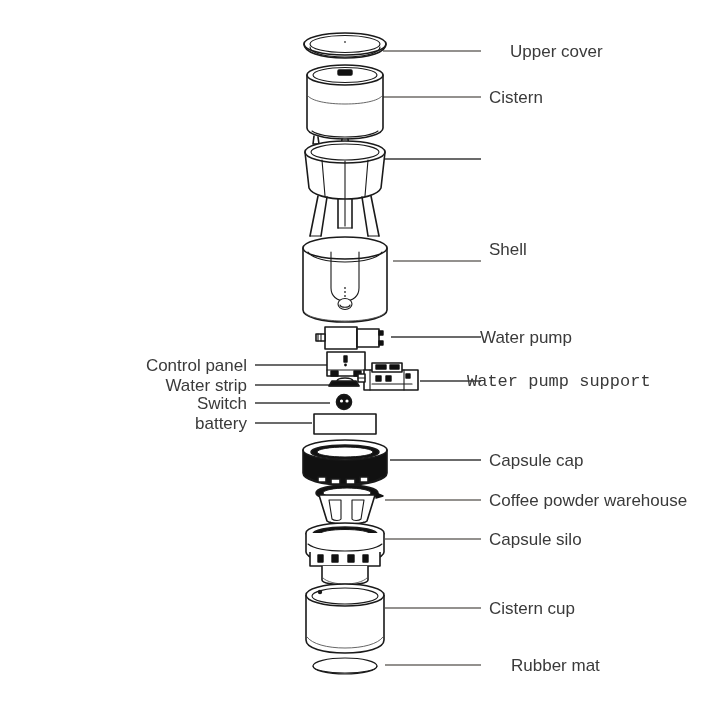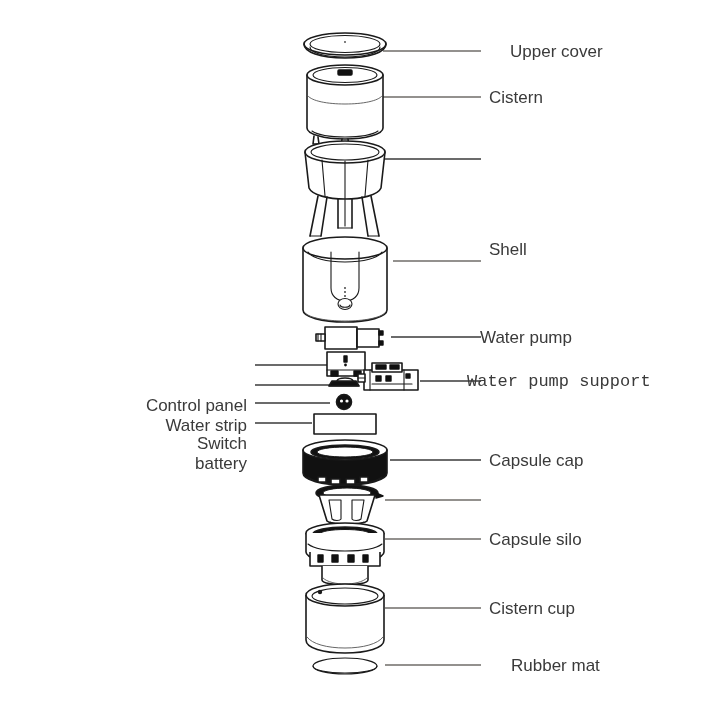--- a/index.html
+++ b/index.html
@@ -32,21 +32,20 @@
     color: #3a3a3a;
     white-space: nowrap;
     line-height: 1;
   }
   .label.right-side {
     text-align: left;
   }
   .label.left-side {
     text-align: right;
     transform: translateX(-100%);
-    margin-top: 40px;
   }
 </style>
 </head>
 <body>
 
 <div id="stage">
 
   <svg id="diagram-svg" viewBox="0 0 720 720">
     <defs>
       <style>
@@ -272,20 +271,21 @@
 
 
   <div class="label right-side" style="left:489px; top:249px; transform:translateY(-50%);">Shell</div>
 
   <div class="label right-side" style="left:480px; top:337px; transform:translateY(-50%);">Water pump</div>
 
   <div class="label right-side" style="left:467px; top:381px; transform:translateY(-50%);font-family:Liberation Mono, monospace;">Water pump support</div>
 
   <div class="label right-side" style="left:489px; top:460px; transform:translateY(-50%);">Capsule cap</div>
 
+  <div class="label right-side" style="left:489px; top:500px; transform:translateY(-50%);">Coffee powder warehouse</div>
 
   <div class="label right-side" style="left:489px; top:539px; transform:translateY(-50%);">Capsule silo</div>
 
   <div class="label right-side" style="left:489px; top:608px; transform:translateY(-50%);">Cistern cup</div>
 
   <div class="label right-side" style="left:489px; top:665px; transform:translateY(-50%);margin-left:22px;">Rubber mat</div>
 
   <div class="label left-side" style="left:247px; top:365px; transform:translate(-100%,-50%);">Control panel</div>
 
   <div class="label left-side" style="left:247px; top:385px; transform:translate(-100%,-50%);">Water strip</div>

